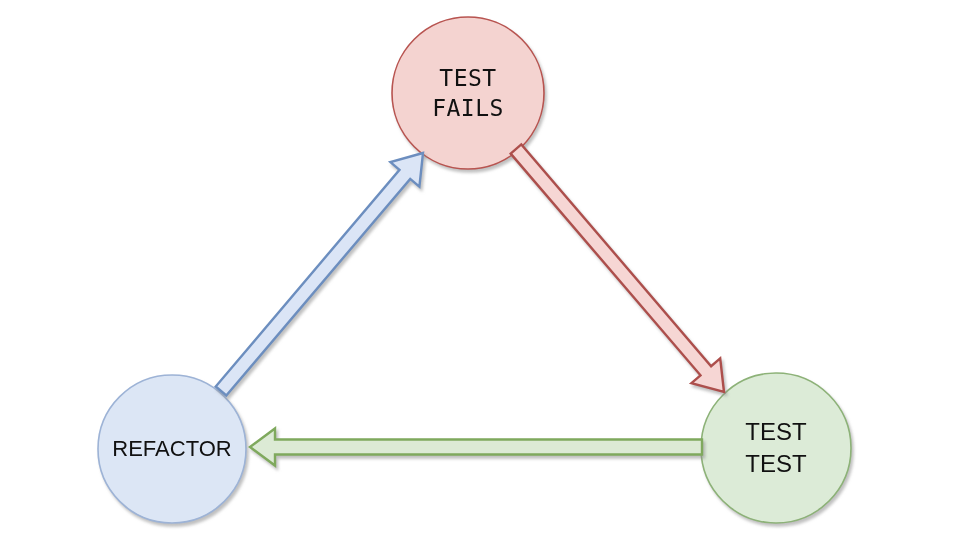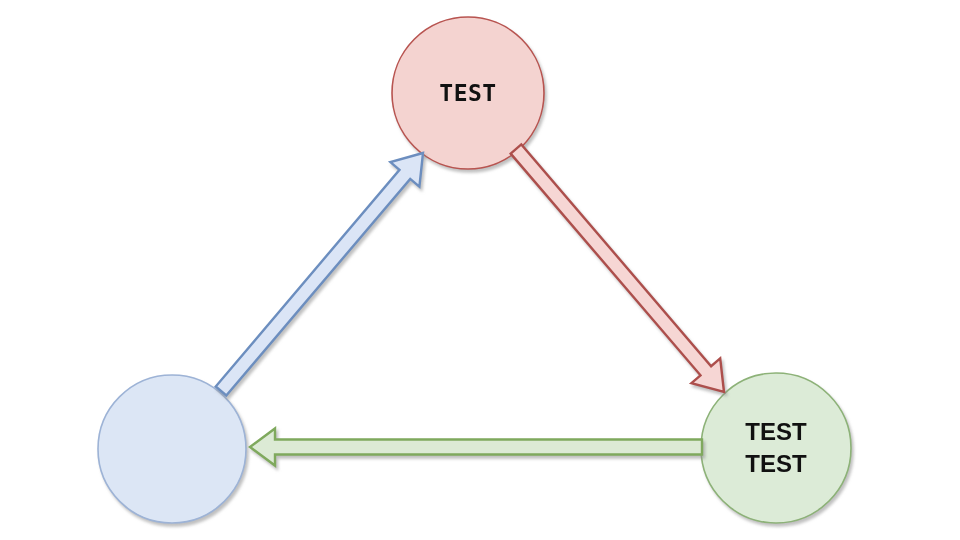--- a/index.html
+++ b/index.html
@@ -31,21 +31,21 @@
     stroke-linejoin: miter;
   }
   .node-label {
     position: absolute;
     display: flex;
     flex-direction: column;
     align-items: center;
     justify-content: center;
     text-align: center;
     color: #111111;
-    font-weight: bold;
+    font-weight: normal;
     transform: translate(-50%, -50%);
     white-space: nowrap;
     user-select: none;
   }
   .label-mono {
     font-family: "DejaVu Sans Mono", monospace;
     font-size: 23px;
     line-height: 30px;
     letter-spacing: 0.5px;
   }
@@ -71,21 +71,25 @@
     <circle class="shape node-circle" cx="172" cy="449" r="74" fill="#dce6f5" stroke="#9db3d6"></circle>
     <circle class="shape node-circle" cx="776" cy="448" r="75" fill="#dcebd7" stroke="#8db278"></circle>
 
     <polygon class="shape edge-arrow" fill="#dbe5f6" stroke="#6c8ebf" points="226.3,395.5 410.2,178.9 419.4,186.6 423.0,153.0 390.4,162.1 399.5,169.8 215.7,386.5"></polygon>
     <polygon class="shape edge-arrow" fill="#f6d6d4" stroke="#ad4f4c" points="510.7,153.6 700.5,375.3 691.4,383.1 724.0,392.0 720.2,358.4 711.1,366.2 521.3,144.4"></polygon>
     <polygon class="shape edge-arrow" fill="#dcead5" stroke="#7fa95d" points="702.0,439.5 275.0,439.5 275.0,428.5 250.0,447.0 275.0,465.5 275.0,454.5 702.0,454.5"></polygon>
   </svg>
 
   <div class="node-label label-mono" style="left:468px; top:93px;">
     <span>TEST</span>
+    <span>FAILS</span>
   </div>
 
+  <div class="node-label label-sans-22" style="left:172px; top:449px;">
+    <span>REFACTOR</span>
+  </div>
 
   <div class="node-label label-sans-24" style="left:776px; top:448px;">
     <span>TEST</span>
     <span>TEST</span>
   </div>
 
 </div>
 
 </body></html>

